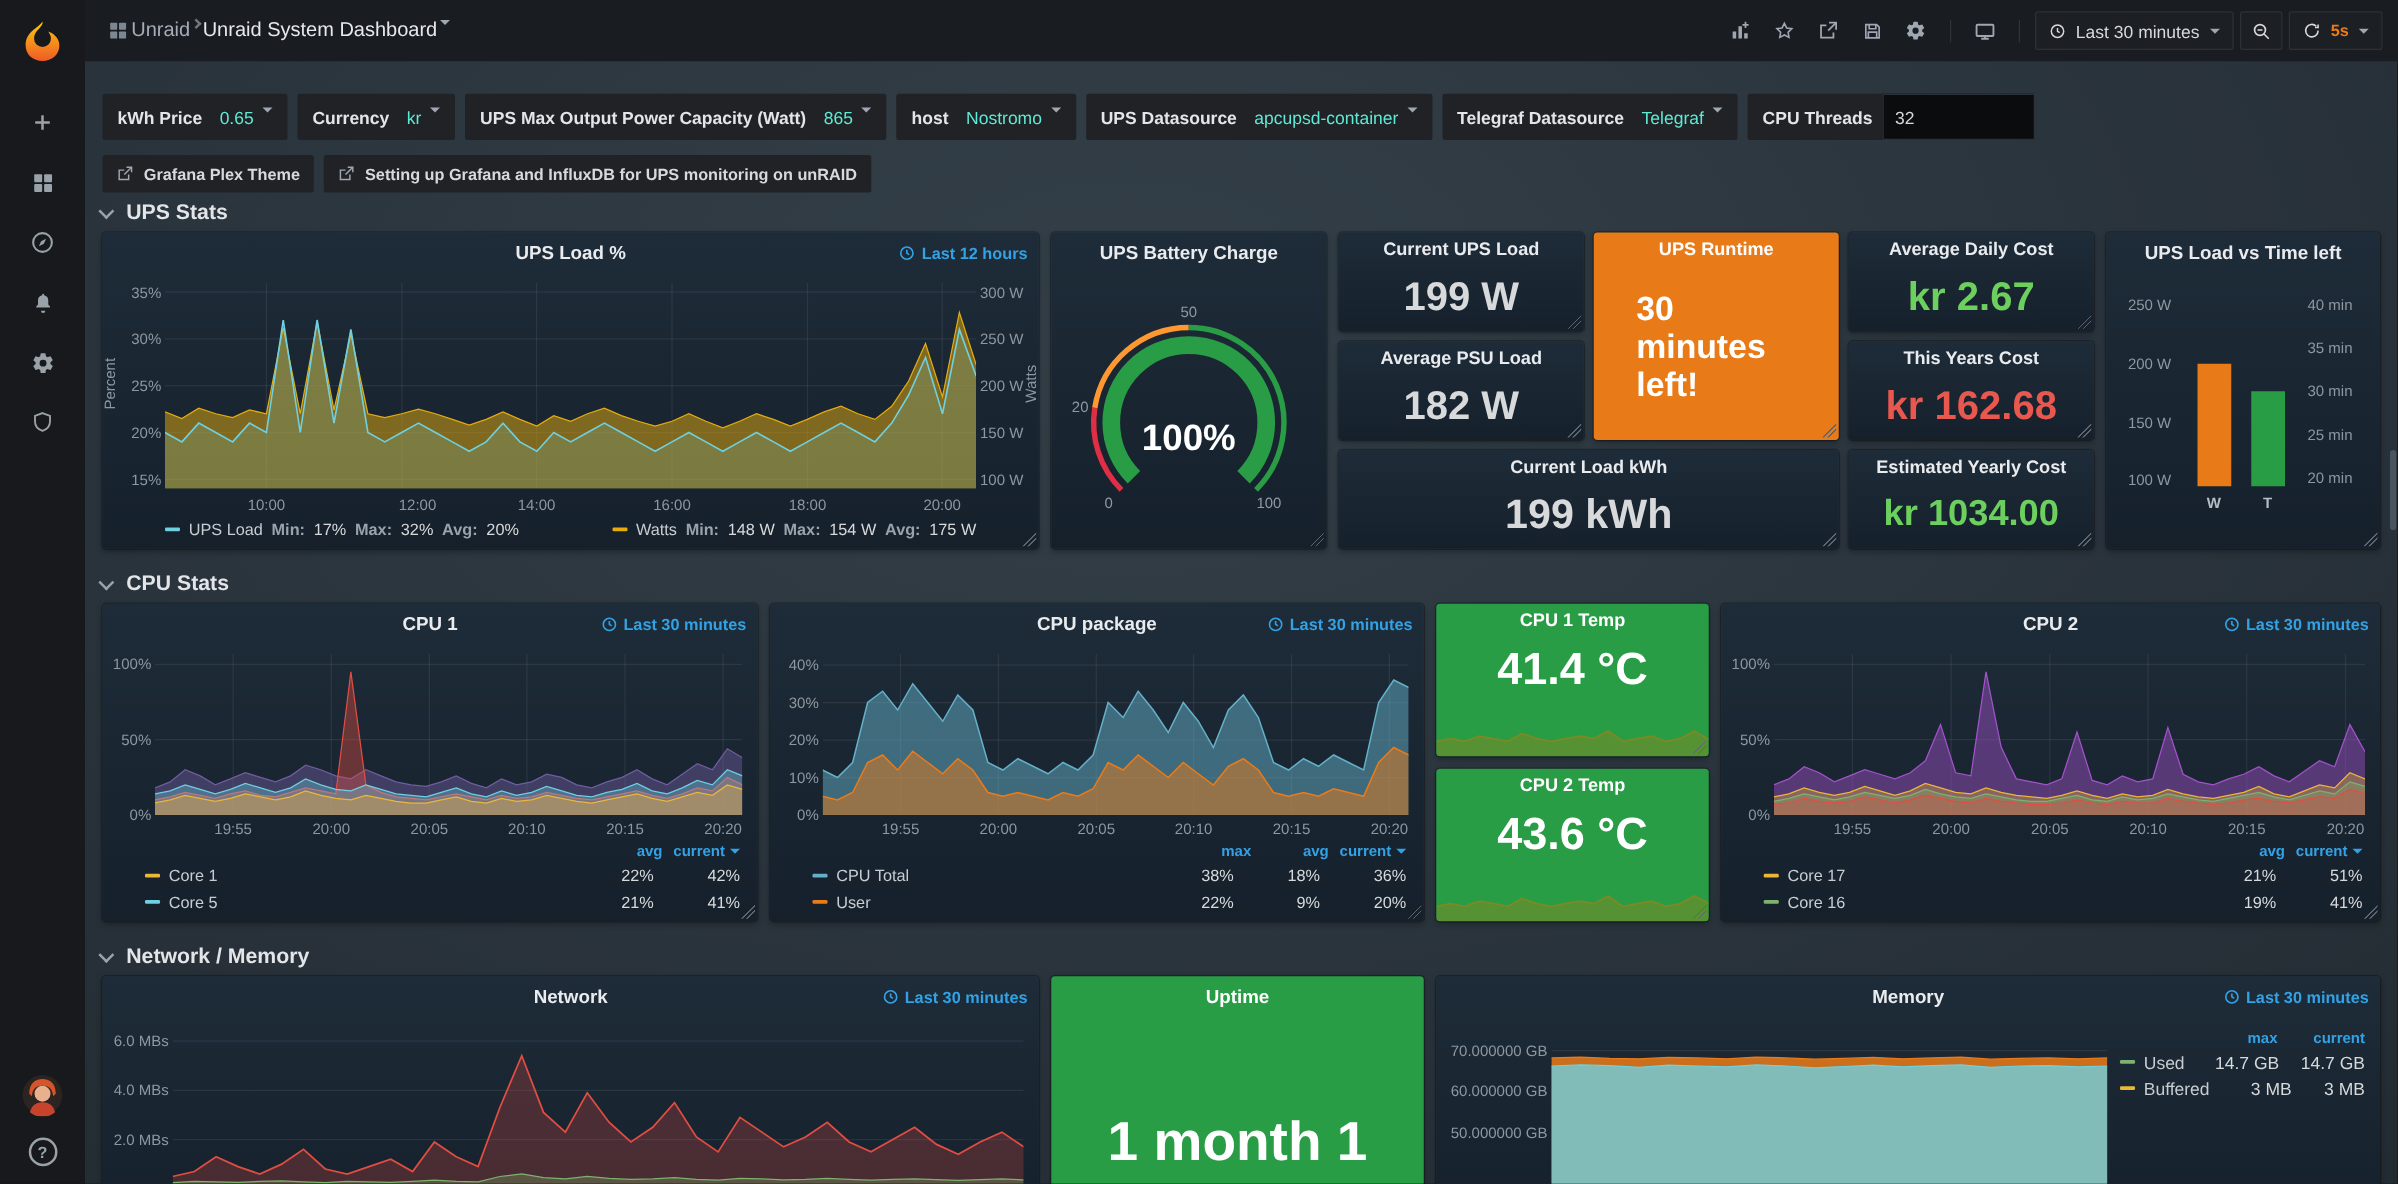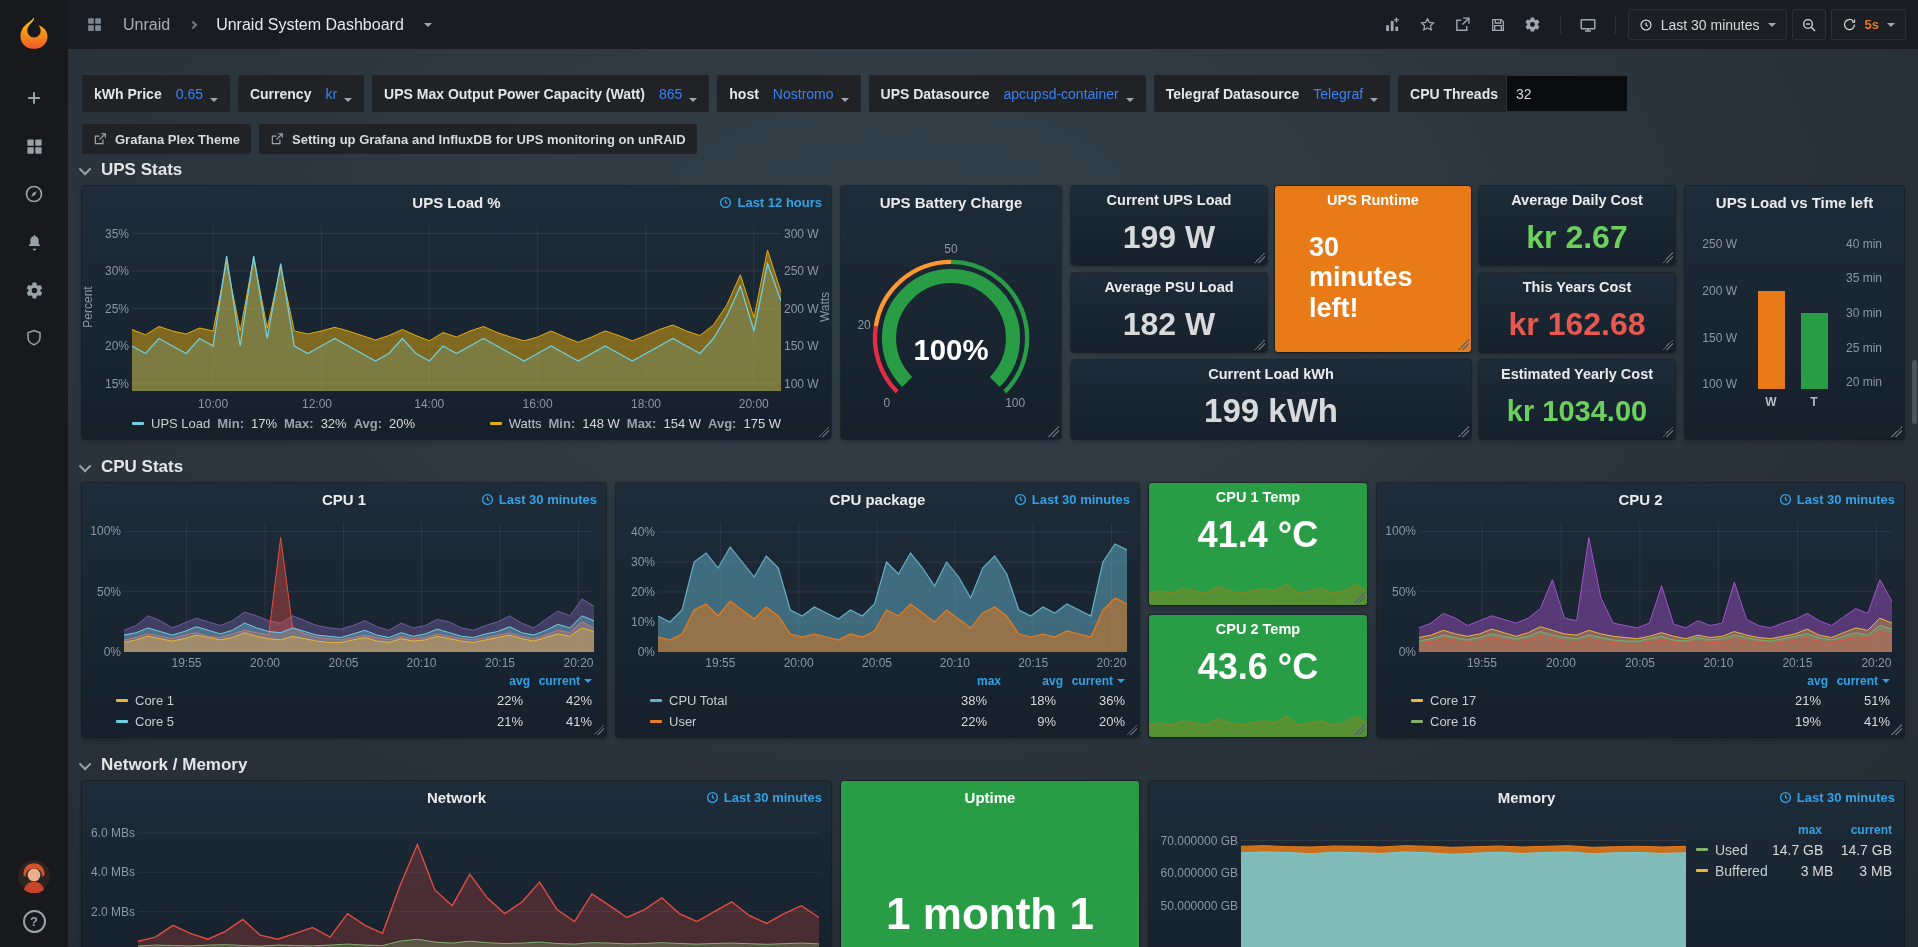--- a/index.html
+++ b/index.html
@@ -9,38 +9,38 @@
 .app{display:flex;width:100%;height:100%}
 
 .sidebar{width:68px;min-width:68px;background:#17191c;display:flex;flex-direction:column;align-items:center;padding:10px 0 14px;z-index:5}
 .sb-logo{width:46px;height:46px;display:flex;align-items:center;justify-content:center;margin-bottom:18px;cursor:pointer}
 .sb-btn{width:68px;height:48px;display:flex;align-items:center;justify-content:center;color:#99a1a9;cursor:pointer}
 .sb-bottom{margin-top:auto;display:flex;flex-direction:column;align-items:center;gap:16px}
 .help-circle{width:23px;height:23px;border:2px solid #99a1a9;border-radius:50%;color:#99a1a9;font-size:13px;font-weight:bold;display:flex;align-items:center;justify-content:center;cursor:pointer}
 
 .main{flex:1;display:flex;flex-direction:column;min-width:0;background:radial-gradient(ellipse 1500px 950px at 45% 28%,#344049 0%,#2b353e 48%,#232b32 100%)}
 .navbar{height:49px;min-height:49px;background:#191c20;display:flex;align-items:center;justify-content:space-between;padding:0 12px 0 18px}
-.nb-left{display:flex;align-items:center;gap:20px}
+.nb-left{display:flex;gap:2px}
 .nb-grid-icon{color:#7d8793;display:flex}
 .nb-folder{font-size:16px;color:#a5adb8;cursor:pointer}
 .nb-title{font-size:16px;color:#e6e8eb;cursor:pointer}
 .caret{width:0;height:0;border-left:4px solid transparent;border-right:4px solid transparent;border-top:4px solid #9fa7b3;display:inline-block}
 .chev-right{width:6px;height:6px;border-top:2px solid #6f7880;border-right:2px solid #6f7880;transform:rotate(45deg);display:inline-block}
 .nb-right{display:flex;align-items:center;gap:5px}
 .nb-btn{width:30px;height:30px;display:flex;align-items:center;justify-content:center;color:#9fa7b3;cursor:pointer;border-radius:2px}
 .nb-divider{width:1px;height:18px;background:#2e333a;margin:0 7px}
 .nb-pick{height:31px;background:#1c1f23;border:1px solid #2c3137;display:flex;align-items:center;gap:8px;padding:0 10px;border-radius:2px;color:#d8d9da;cursor:pointer}
 .nb-pick .iv{color:#eb7b18;font-weight:bold;font-size:13px}
 
 .dash{flex:1;padding:0 14px;overflow:hidden;position:relative}
 .vars-row{display:flex;gap:8px;margin-top:26px}
 .var-box{height:37px;background:#202226;border-radius:2px;display:flex;align-items:center;gap:14px;padding:0 12px}
 .var-box.has-input{padding-right:0;gap:8px}
 .var-label{font-weight:bold;color:#e3e5e8;white-space:nowrap}
-.var-value{display:flex;align-items:flex-end;gap:7px;color:#3b82f6;cursor:pointer;white-space:nowrap}
+.var-value{display:flex;align-items:flex-start;gap:7px;color:#5eead4;cursor:pointer;white-space:nowrap}
 .var-input{width:122px;height:37px;background:#0b0c0e;border:1px solid #2c3137;color:#d8d9da;font:inherit;padding:0 9px}
 .links-row{display:flex;gap:8px;margin-top:12px}
 .dash-link{height:30px;background:#202226;border-radius:2px;display:flex;align-items:center;gap:8px;padding:0 11px;font-size:13px;font-weight:bold;color:#d8d9da;cursor:pointer}
 .dash-link svg{color:#9fa7b3}
 .section-h{display:flex;align-items:center;gap:10px;height:32px;cursor:pointer}
 .section-h.tight{margin-top:12px}
 .sec-chev{width:9px;height:9px;border-left:2px solid #9aa2ab;border-bottom:2px solid #9aa2ab;transform:rotate(-45deg) translateY(-2px)}
 .sec-title{font-size:17px;font-weight:bold;color:#e3e5e8}
 .row{display:flex;gap:10px}
 .row1{height:253px}.row2{height:254px}.row3{height:190px}
@@ -367,21 +367,21 @@
                 <div class="ytick tl" style="top: 53px; width: 44px;">30%</div>
                 <div class="ytick tl" style="top: 90.5px; width: 44px;">25%</div>
                 <div class="ytick tl" style="top: 128px; width: 44px;">20%</div>
                 <div class="ytick tl" style="top: 165.5px; width: 44px;">15%</div>
                 <div class="ytick tr" style="top: 15.5px; width: 44px;">300 W</div>
                 <div class="ytick tr" style="top: 53px; width: 44px;">250 W</div>
                 <div class="ytick tr" style="top: 90.5px; width: 44px;">200 W</div>
                 <div class="ytick tr" style="top: 128px; width: 44px;">150 W</div>
                 <div class="ytick tr" style="top: 165.5px; width: 44px;">100 W</div>
                 <div class="xtick" style="left: 131.125px;">10:00</div>
-                <div class="xtick" style="left: 235px;">12:00</div>
+                <div class="xtick" style="left: 252px;">12:00</div>
                 <div class="xtick" style="left: 347.242px;">14:00</div>
                 <div class="xtick" style="left: 455.625px;">16:00</div>
                 <div class="xtick" style="left: 564.008px;">18:00</div>
                 <div class="xtick" style="left: 671.742px;">20:00</div>
                 <div class="ylab">
                   <span>Percent</span>
                 </div>
                 <div class="ylab right">
                   <span>Watts</span>
                 </div>

